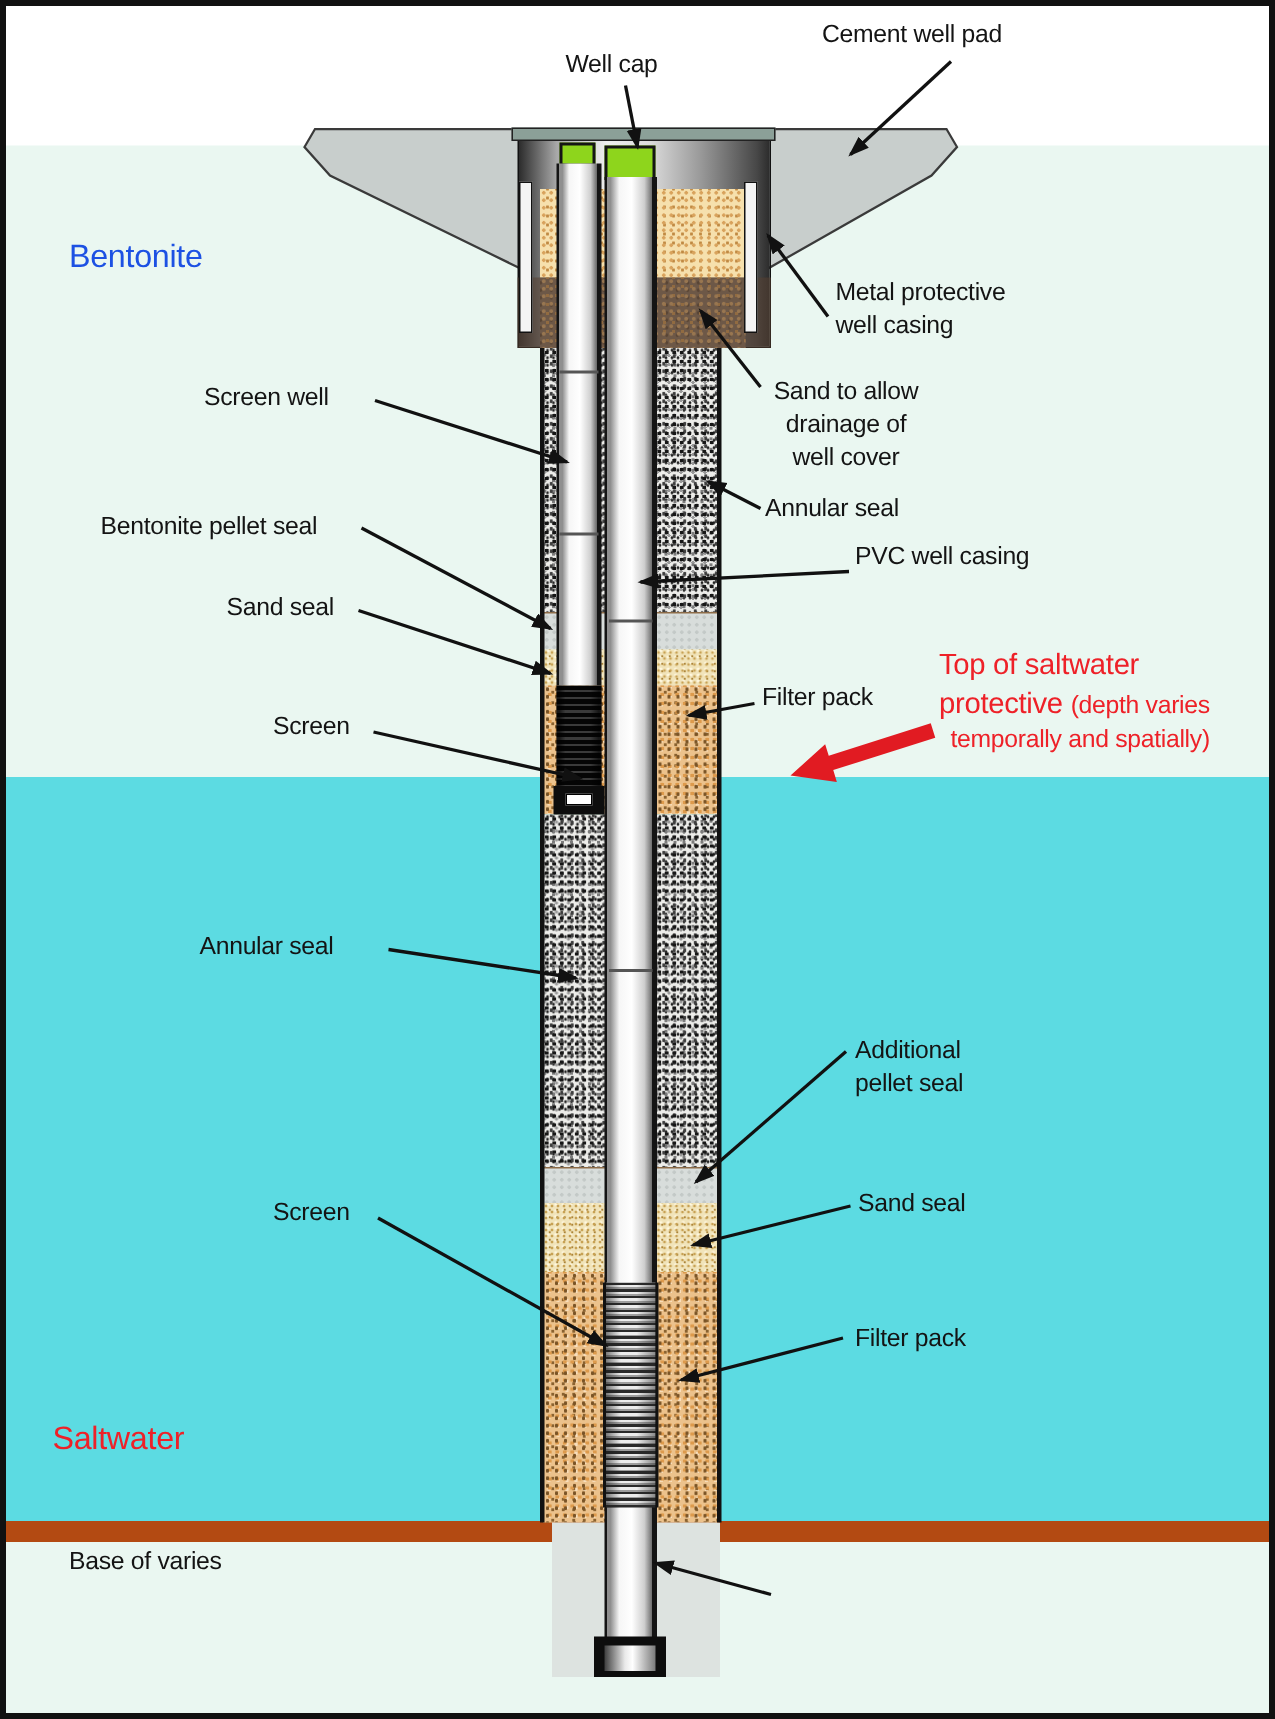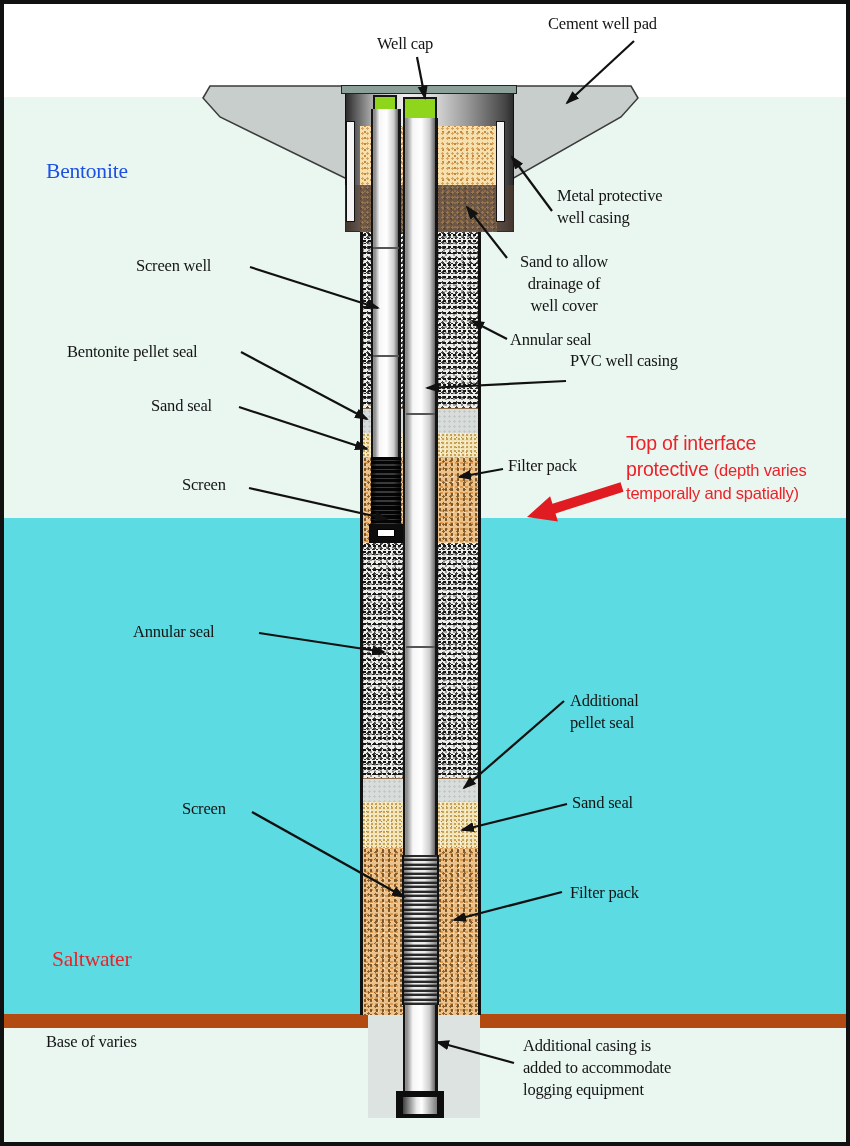--- a/index.html
+++ b/index.html
@@ -102,28 +102,28 @@
     background:linear-gradient(90deg,#2c2c2c,#a8a8a8 15%,#efefef 35%,#dcdcdc 52%,#9b9b9b 72%,#474747 95%,#2c2c2c);
     border:1.5px solid #111;z-index:4;
   }
   .cover-shell-low{left:345px;top:185px;width:169px;height:47px;background:rgba(86,64,50,.55);z-index:5;}
   .cover-sand{left:360px;top:126px;width:137px;height:60px;z-index:5;}
   .cover-sand2{left:360px;top:185px;width:137px;height:47px;z-index:5;}
   .cover-slot{width:9px;height:101px;background:#f4f4f4;border:1.5px solid #111;z-index:6;}
   
   .lbl{
     position:absolute;color:#141414;font-size:16.5px;line-height:1.32;
-    letter-spacing:-0.2px;white-space:pre-line;z-index:10;font-family:Liberation Serif, serif;
+    letter-spacing:-0.2px;white-space:pre-line;z-index:10;
   }
   .lbl-blue{color:#1d51e3;font-size:21.5px;letter-spacing:-0.2px;}
   .lbl-red{color:#ee2128;font-size:21.5px;letter-spacing:-0.2px;}
   .lbl-center{text-align:center;}
   .iface{position:absolute;left:626px;top:430px;color:#ee2128;z-index:10;line-height:1.34;letter-spacing:-0.2px;}
   .iface .big{font-size:19.5px;}
-  .iface .small{font-size:16.5px;}
+  .iface .small{font-size:16.5px;text-align:right;}
   svg.under{position:absolute;left:0;top:0;z-index:2;}
   svg.over{position:absolute;left:0;top:0;z-index:9;}
 </style>
 </head>
 <body>
 
 <div class="canvas">
 
   <div class="abs zone-white"></div>
   <div class="abs zone-fresh"></div>
@@ -218,35 +218,32 @@
 well casing</div>
   <div class="lbl lbl-blue" style="left:46px;top:157px">Bentonite</div>
   <div class="lbl" style="left:136px;top:255px">Screen well</div>
   <div class="lbl" style="left:67px;top:341px">Bentonite pellet seal</div>
   <div class="lbl" style="left:151px;top:395px">Sand seal</div>
   <div class="lbl" style="left:182px;top:474px">Screen</div>
   <div class="lbl lbl-center" style="left:503px;top:251px;width:122px">Sand to allow
 drainage of
 well cover</div>
   <div class="lbl" style="left:510px;top:329px">Annular seal</div>
-  <div class="lbl" style="left:570px;top:350px">PVC well casing</div>
+  <div class="lbl" style="left:570px;top:361px">PVC well casing</div>
   <div class="lbl" style="left:508px;top:455px">Filter pack</div>
 
   <div class="iface">
-    <div class="big">Top of interface</div>
+    <div class="big">Top of saltwater</div>
     <div><span class="big">protective </span><span class="small">(depth varies</span></div>
     <div class="small">temporally and spatially)</div>
   </div>
 
   <div class="lbl" style="left:133px;top:621px">Annular seal</div>
   <div class="lbl" style="left:570px;top:690px">Additional
 pellet seal</div>
   <div class="lbl" style="left:572px;top:792px">Sand seal</div>
   <div class="lbl" style="left:182px;top:798px">Screen</div>
   <div class="lbl" style="left:570px;top:882px">Filter pack</div>
-  <div class="lbl lbl-red" style="left:52px;top:945px">Saltwater</div>
+  <div class="lbl lbl-red" style="left:35px;top:945px">Saltwater</div>
   <div class="lbl" style="left:46px;top:1031px">Base of varies</div>
-  <div class="lbl" style="left:523px;top:1035px">Additional casing is
-added to accommodate
-logging equipment</div>
 
   <div class="frame"></div>
 </div>
 
 </body></html>

